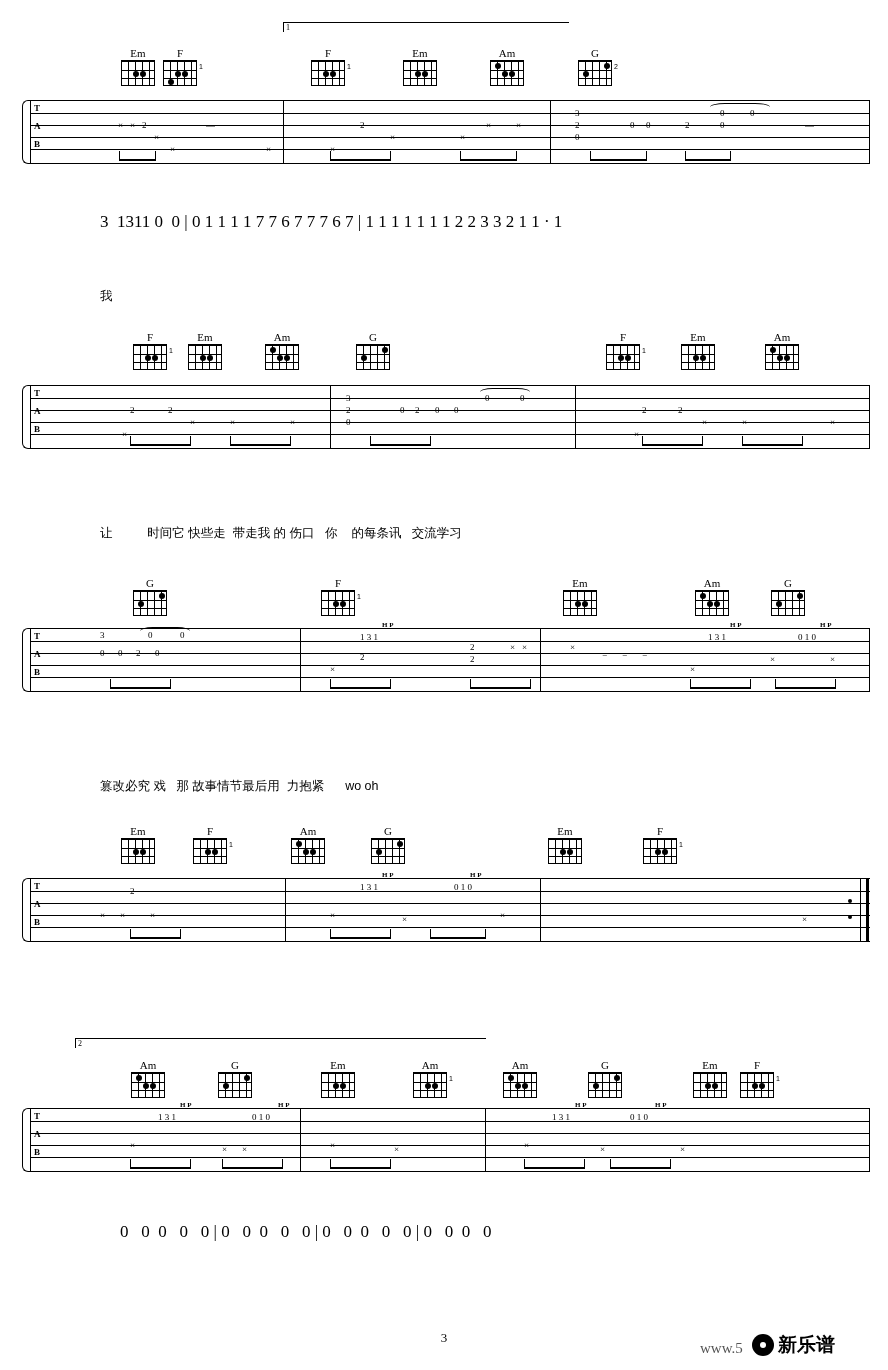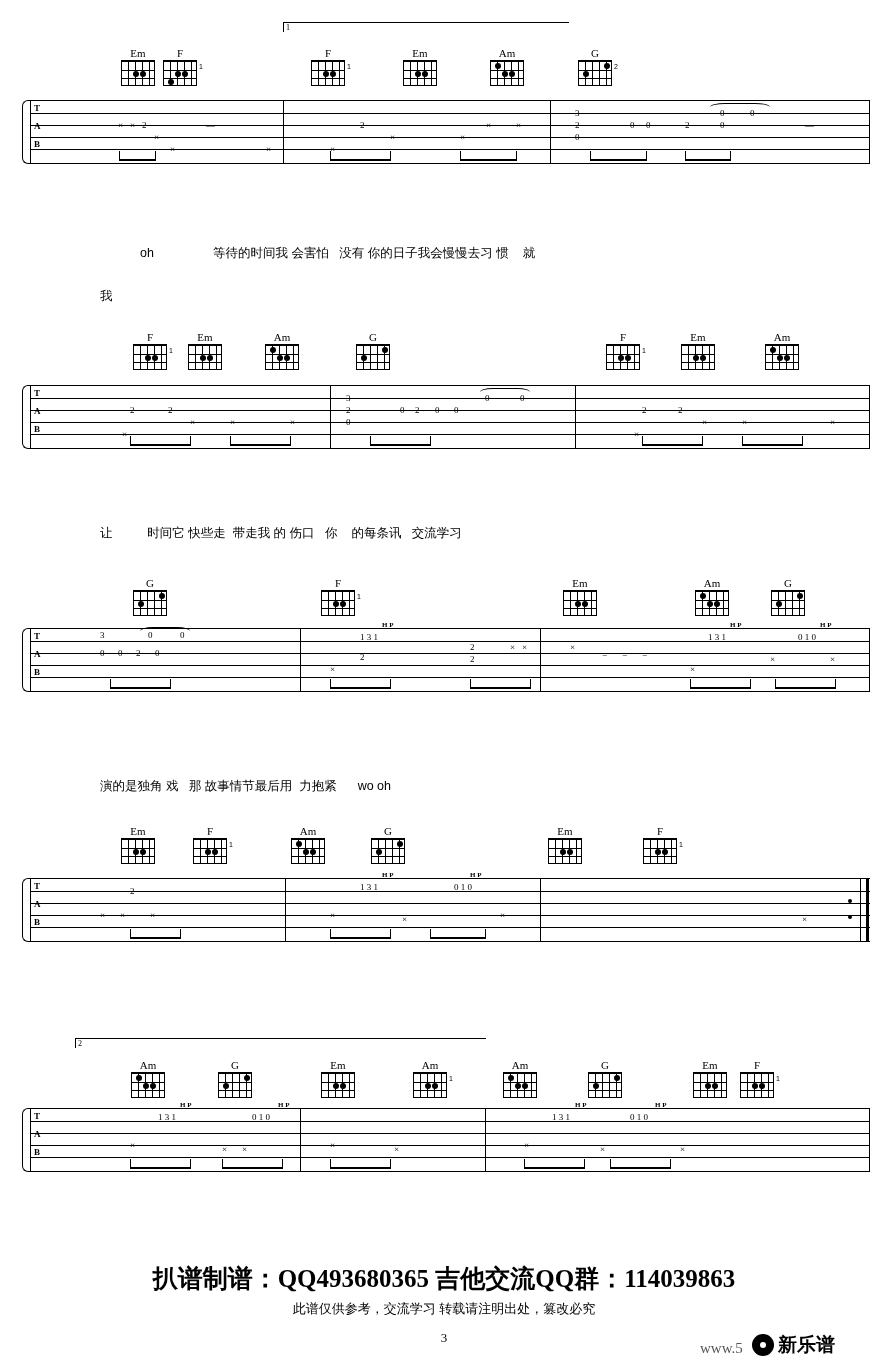--- a/index.html
+++ b/index.html
@@ -192,21 +192,21 @@
       <div class="beam" style="left:430px;top:58px;width:56px"></div>
       <div class="stem" style="left:560px;top:50px;height:10px"></div>
       <div class="stem" style="left:616px;top:50px;height:10px"></div>
       <div class="beam" style="left:560px;top:58px;width:56px"></div>
       <div class="stem" style="left:655px;top:50px;height:10px"></div>
       <div class="stem" style="left:700px;top:50px;height:10px"></div>
       <div class="beam" style="left:655px;top:58px;width:45px"></div>
     </div>
   </div>
 
-  <div class="lyricrow" style="left:140px;top:245px;">oh                 等待的时间我 会害怕   没有 你的日子我会慢慢去习 惯    就</div>
+  <div class="numrow" style="left:100px;top:212px;">3  1311 0  0 | 0 1 1 1 1 7 7 6 7 7 7 6 7 | 1 1 1 1 1 1 1 2 2 3 3 2 1 1 · 1</div>
   <div class="lyricrow" style="left:100px;top:288px;">我</div>
 
   <div class="chord" style="left:130px;top:332px;">
     <div class="cname">F</div>
     <div class="grid">
         <div class="v" style="left:6px"></div>
         <div class="v" style="left:13px"></div>
         <div class="v" style="left:20px"></div>
         <div class="v" style="left:27px"></div>
         <div class="h" style="top:8px"></div>
@@ -476,21 +476,21 @@
       <div class="beam" style="left:440px;top:58px;width:60px"></div>
       <div class="stem" style="left:660px;top:50px;height:10px"></div>
       <div class="stem" style="left:720px;top:50px;height:10px"></div>
       <div class="beam" style="left:660px;top:58px;width:60px"></div>
       <div class="stem" style="left:745px;top:50px;height:10px"></div>
       <div class="stem" style="left:805px;top:50px;height:10px"></div>
       <div class="beam" style="left:745px;top:58px;width:60px"></div>
     </div>
   </div>
 
-  <div class="lyricrow" style="left:100px;top:778px;">演的是独角 戏   那 故事情节最后用  力抱紧      wo oh</div>
+  <div class="lyricrow" style="left:100px;top:778px;">篡改必究 戏   那 故事情节最后用  力抱紧      wo oh</div>
 
   <div class="chord" style="left:118px;top:826px;">
     <div class="cname">Em</div>
     <div class="grid">
         <div class="v" style="left:6px"></div>
         <div class="v" style="left:13px"></div>
         <div class="v" style="left:20px"></div>
         <div class="v" style="left:27px"></div>
         <div class="h" style="top:8px"></div>
         <div class="h" style="top:16px"></div>
@@ -766,23 +766,22 @@
       <div class="beam" style="left:300px;top:58px;width:60px"></div>
       <div class="stem" style="left:494px;top:50px;height:10px"></div>
       <div class="stem" style="left:554px;top:50px;height:10px"></div>
       <div class="beam" style="left:494px;top:58px;width:60px"></div>
       <div class="stem" style="left:580px;top:50px;height:10px"></div>
       <div class="stem" style="left:640px;top:50px;height:10px"></div>
       <div class="beam" style="left:580px;top:58px;width:60px"></div>
     </div>
   </div>
 
-
-  <div class="footer1" style="top:1262px;">扒谱制谱：QQ493680365  吉他交流QQ群：114039863</div>
-  <div class="footer2" style="top:1300px;">此谱仅供参考，交流学习 转载请注明出处，篡改必究</div>
+  <div class="numrow" style="left:120px;top:1222px;">0   0  0   0   0 | 0   0  0   0   0 | 0   0  0   0   0 | 0   0  0   0</div>
+
   <div class="pagenum" style="top:1330px;">3</div>
   <div class="wwwtxt" style="left:700px;top:1340px;">www.5</div>
   <div class="logo" style="left:752px;top:1332px;">
     <div class="disc"></div>
     <div class="ltxt">新乐谱</div>
   </div>
 
 </div>
 
 </body></html>

